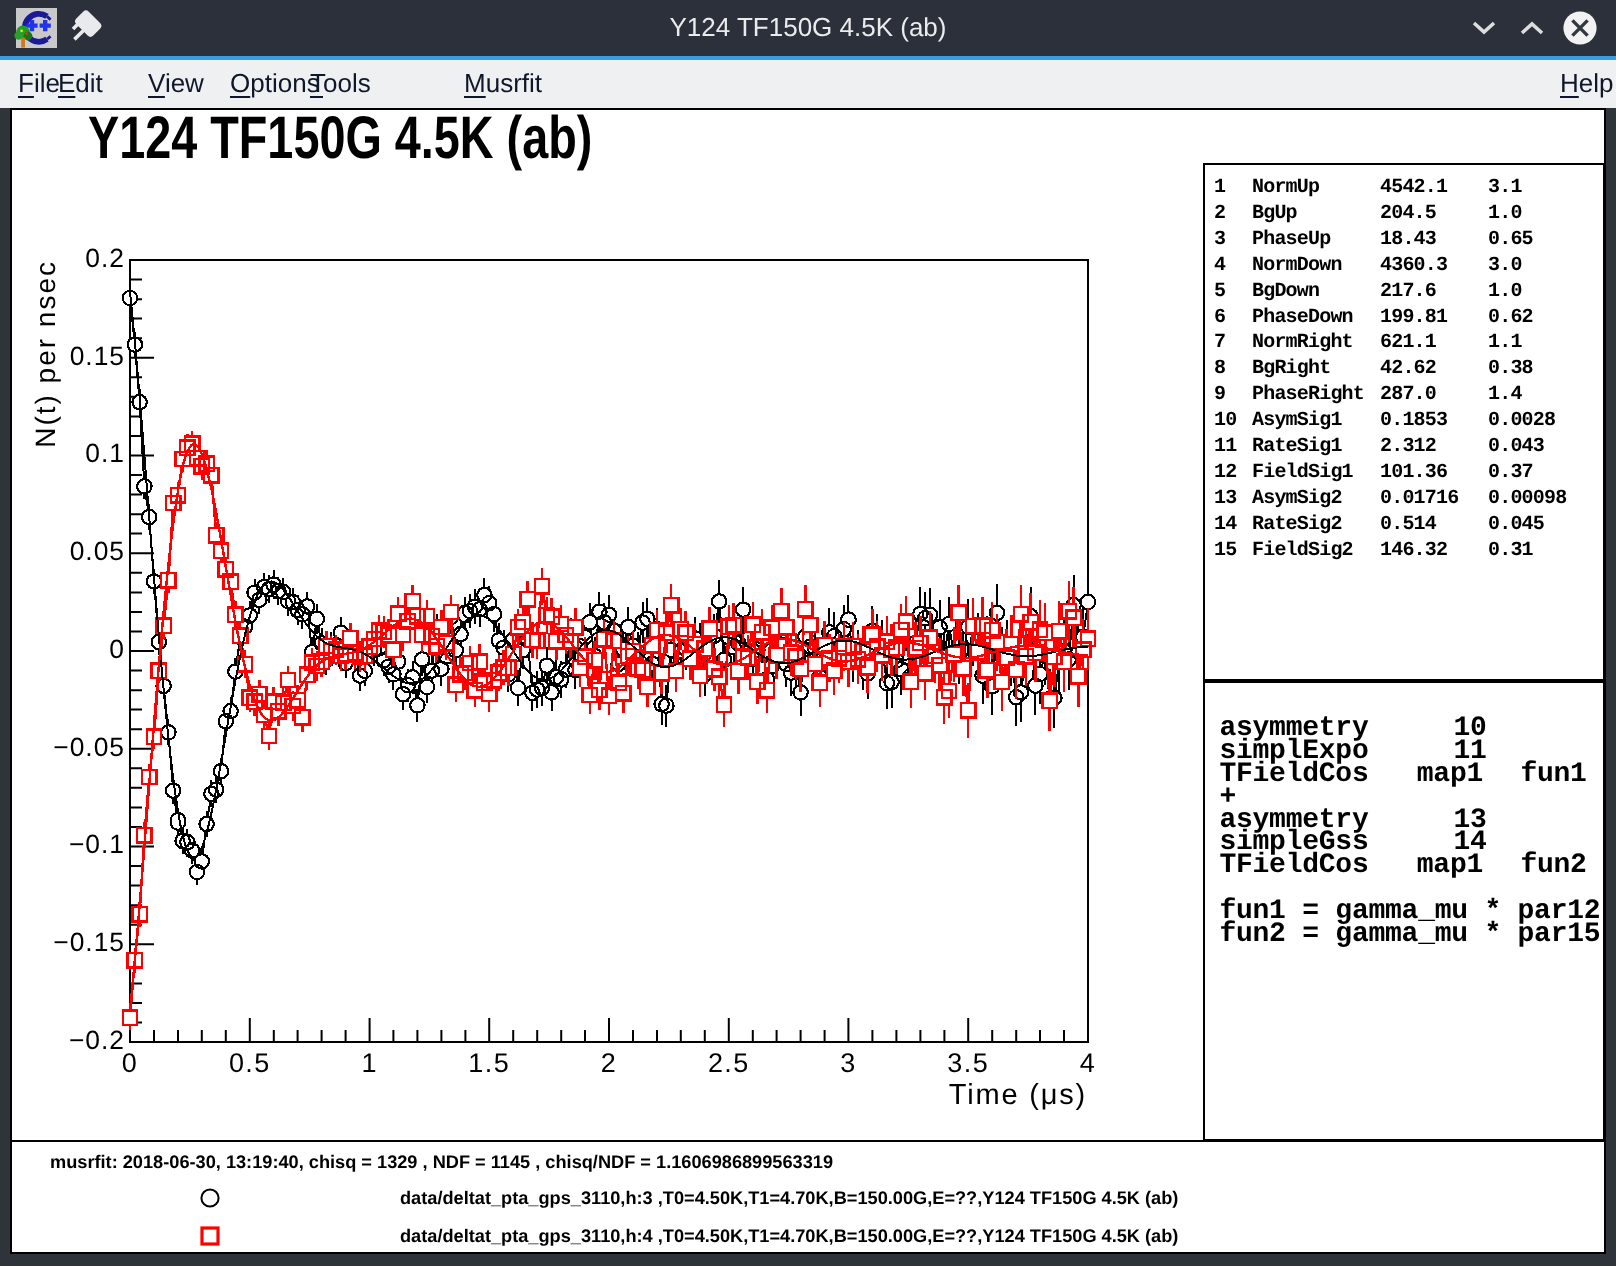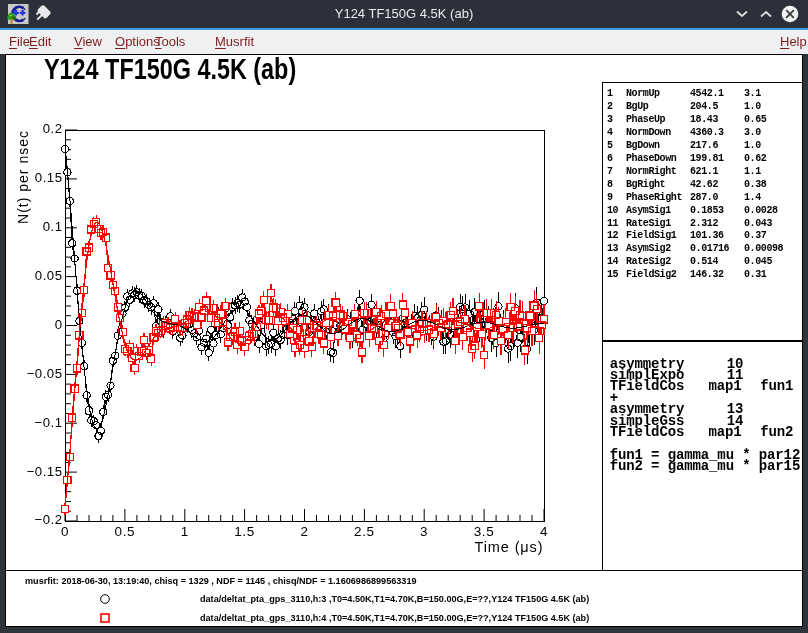--- a/index.html
+++ b/index.html
@@ -1,19 +1,19 @@
 <!DOCTYPE html>
 <html><head><meta charset="utf-8"><style>
 html,body{margin:0;padding:0;background:#2f343a;}
 #win{position:relative;width:808px;height:633px;overflow:hidden;will-change:transform;transform:translateZ(0);
   font-family:"Liberation Sans",sans-serif;}
 #titlebar{position:absolute;left:0;top:0;width:808px;height:28px;background:#2b303a;}
 #accent{position:absolute;left:0;top:28px;width:808px;height:2px;background:#3a9ede;}
 #menubar{position:absolute;left:0;top:30px;width:808px;height:24px;background:#eff0f1;}
-.mi{position:absolute;top:0;height:24px;line-height:24px;font-size:13px;color:#7f1d1d;}
+.mi{position:absolute;top:0;height:24px;line-height:24px;font-size:13px;color:#0f172a;}
 .mi u{text-decoration:underline;text-underline-offset:2px;}
 #canvas{position:absolute;left:5px;top:54px;width:796px;height:571px;
   background:#fff;border:1px solid #000;}
 #wtitle{position:absolute;left:104px;right:104px;top:0;height:28px;line-height:28px;
   text-align:center;font-size:13px;color:#eaebec;}
 </style></head><body>
 <div id="win">
  <div id="titlebar">
   <svg width="808" height="28" style="position:absolute;left:0;top:0">
    <rect x="8" y="4" width="20.5" height="20" fill="#c9c9c9"></rect>
@@ -39,21 +39,21 @@
   </svg>
   <div id="wtitle">Y124 TF150G 4.5K (ab)</div>
  </div>
  <div id="accent"></div>
  <div id="menubar">
   <span class="mi" style="left:9px"><u>F</u>ile</span>
   <span class="mi" style="left:29px"><u>E</u>dit</span>
   <span class="mi" style="left:74px"><u>V</u>iew</span>
   <span class="mi" style="left:115px"><u>O</u>ptions</span>
   <span class="mi" style="left:155px"><u>T</u>ools</span>
-  <span class="mi" style="left:215px"><u>M</u>usrfit</span>
+  <span class="mi" style="left:232px"><u>M</u>usrfit</span>
   <span class="mi" style="left:780px"><u>H</u>elp</span>
  </div>
  <div id="canvas">
   <svg width="796" height="571" viewBox="0 0 796 571" style="position:absolute;left:0;top:0">
    <text x="38" y="24" transform="scale(0.78 1)" style="transform-origin:38px 0px" font-family="Liberation Sans, sans-serif" font-size="30px" font-weight="bold">Y124 TF150G 4.5K (ab)</text>
    <g shape-rendering="crispEdges">
     <rect x="59" y="75" width="479" height="391" fill="none" stroke="#000"></rect>
     <rect x="596" y="27" width="200" height="258" fill="none" stroke="#000"></rect>
     <rect x="596" y="286" width="200" height="229" fill="none" stroke="#000"></rect>
     <path d="M0 515.5H796" stroke="#000"></path>

